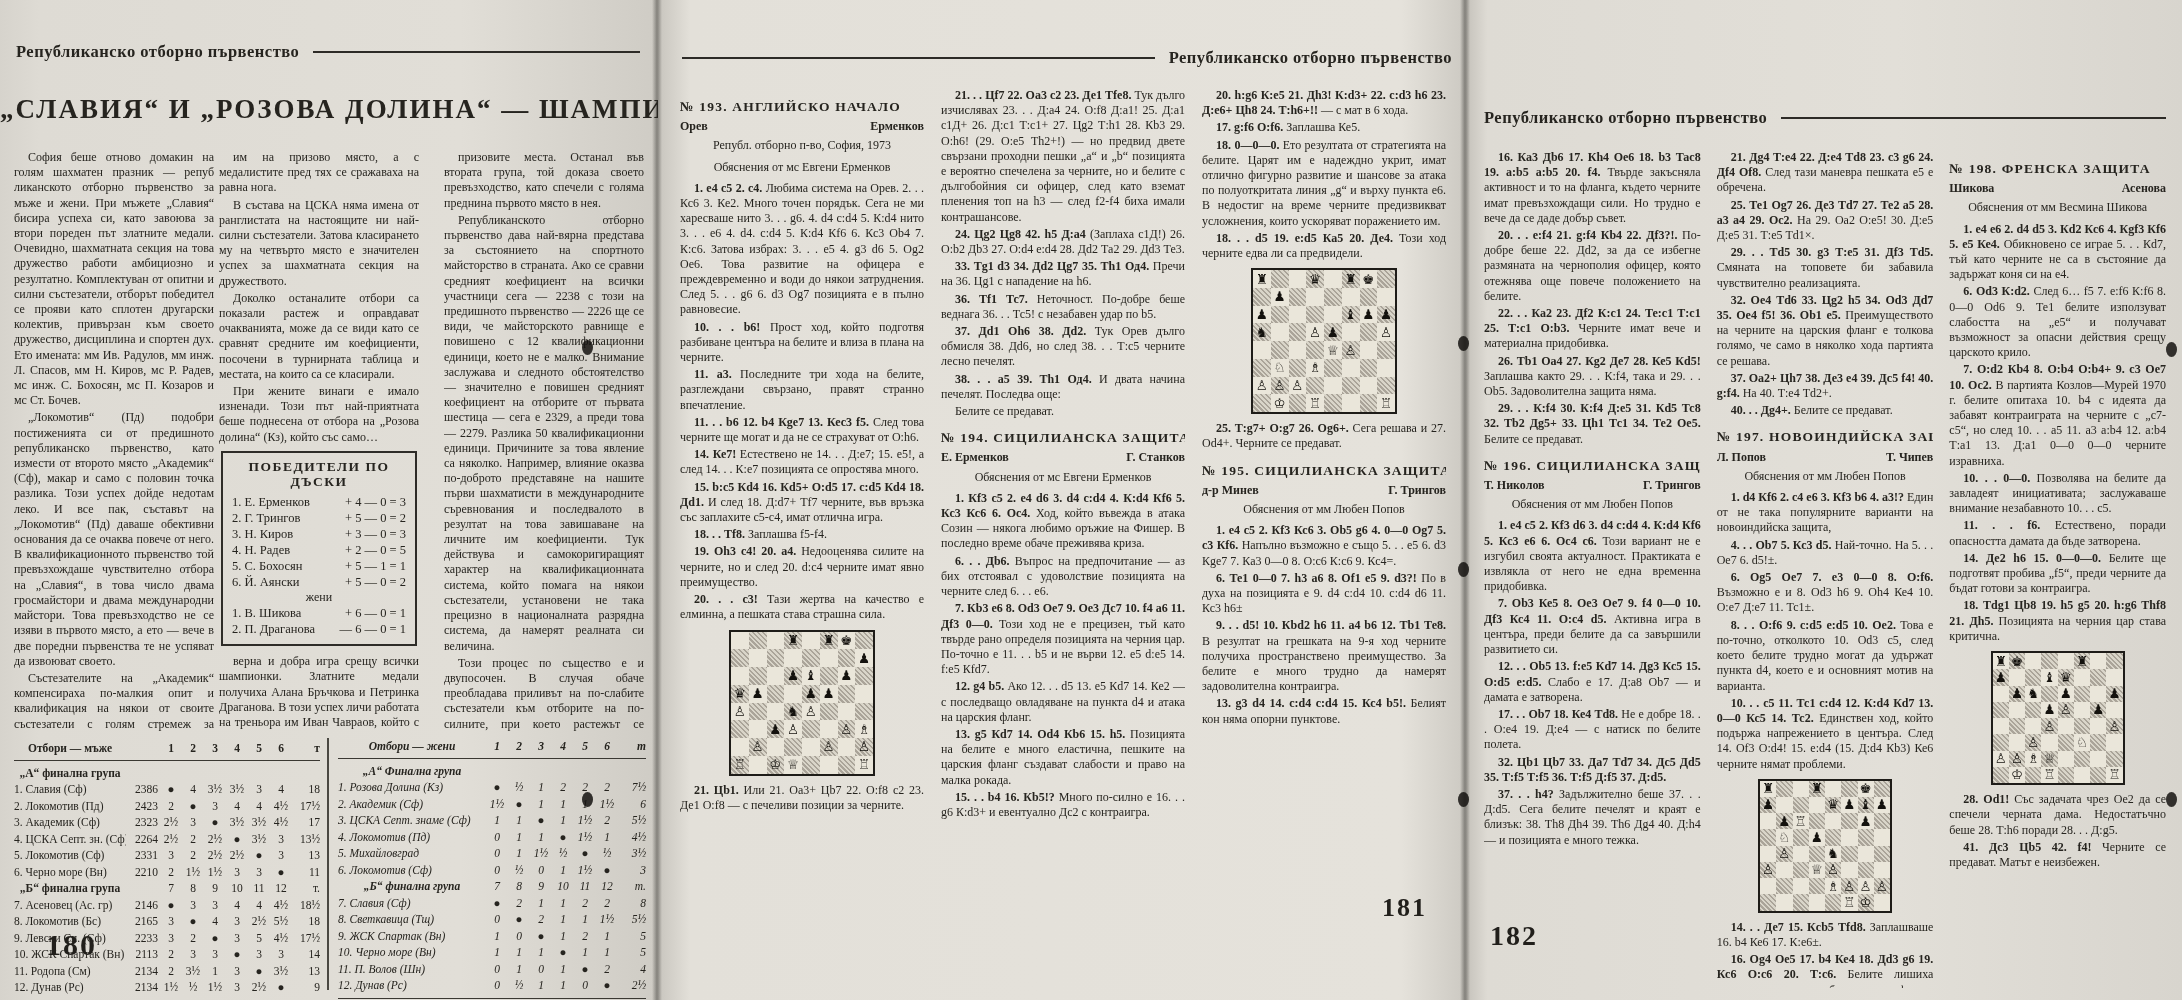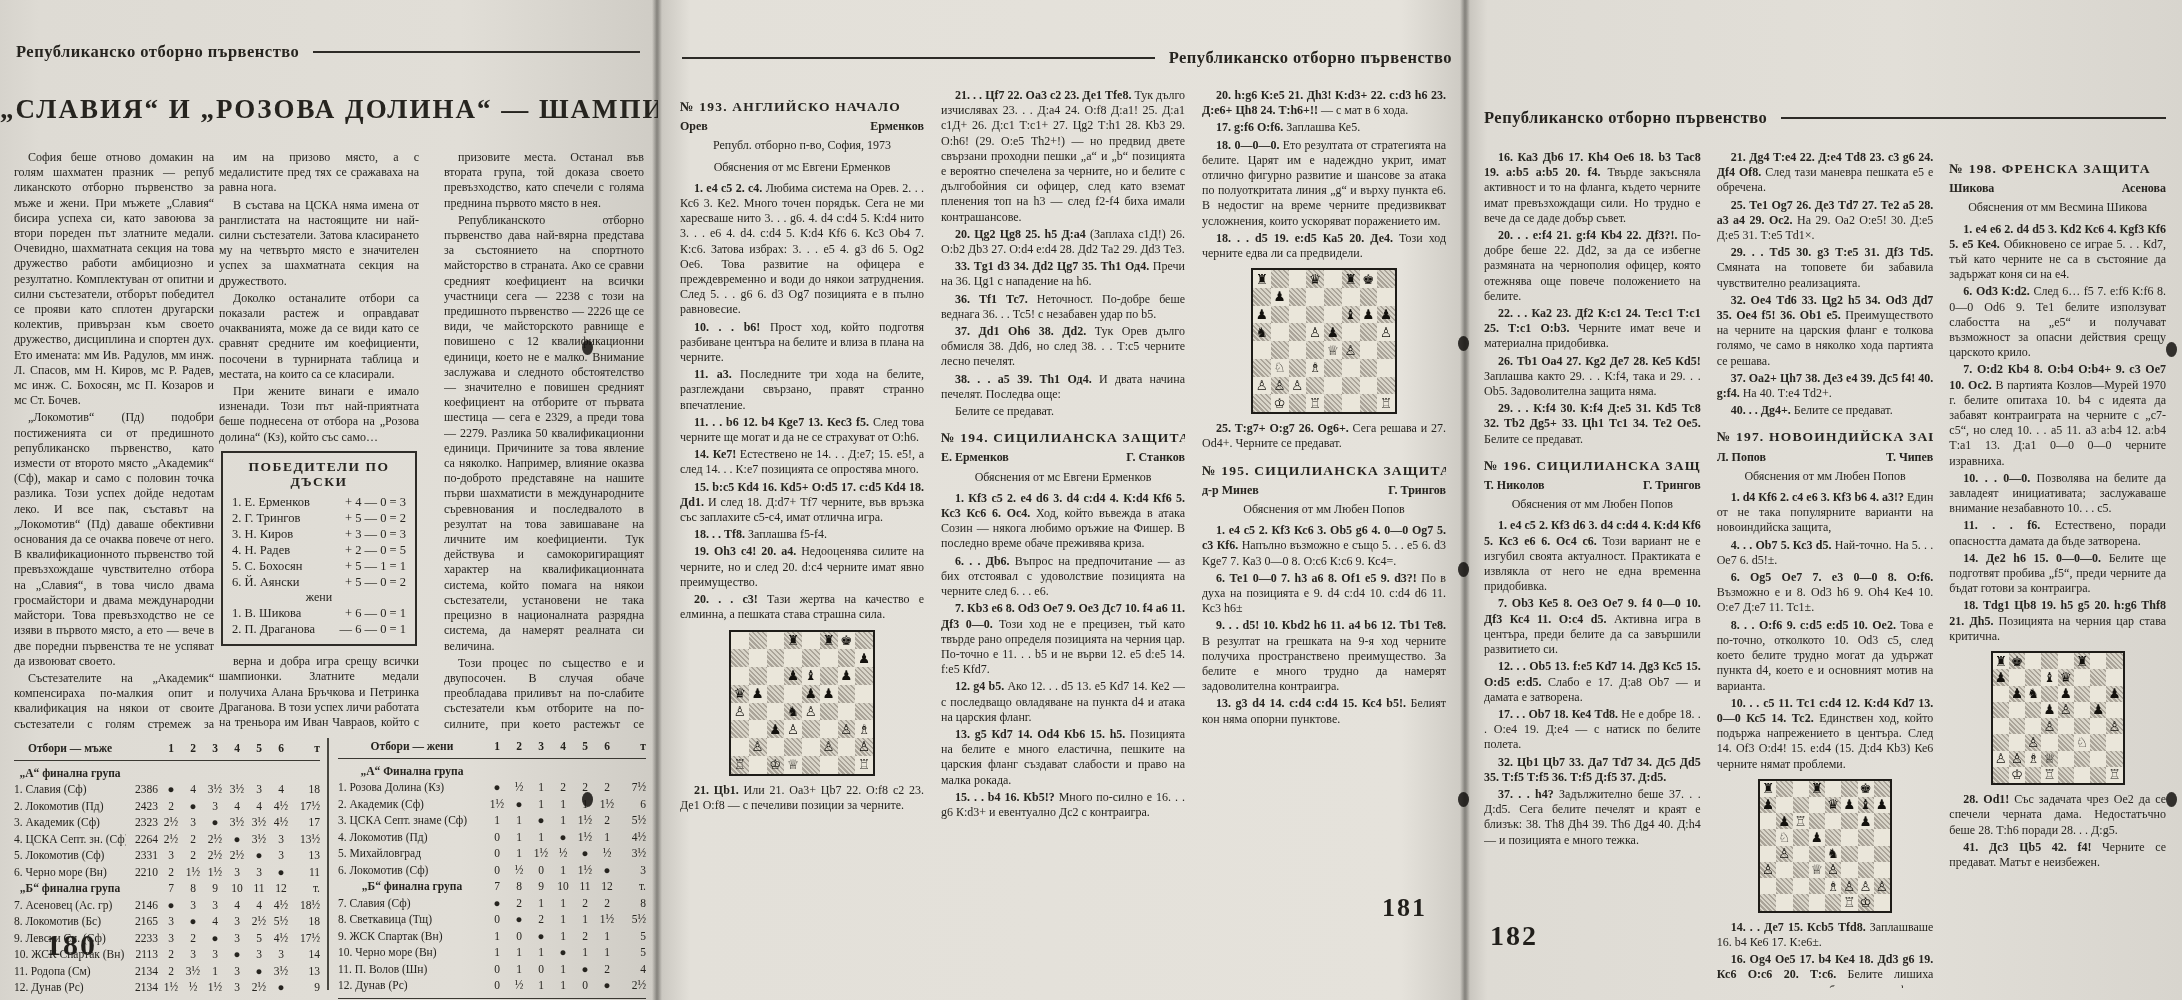--- a/index.html
+++ b/index.html
@@ -275,21 +275,21 @@
           <div class="tc">½</div>
           <div class="tc">1½</div>
           <div class="tc">3</div>
           <div class="tc">2½</div>
           <div class="tc">●</div>
           <div class="tt">9</div>
         </div>
         <div class="tbot"></div>
       </div>
     <div class="vline" style="left:327px;top:738px;height:252px;"></div>
-    <div class="rtable" id="women-table" style="left:338px;top:738px;width:308px;">
+    <div class="rtable" id="women-table" style="left:338px;top:738px;width:308px;font-style:italic;">
         <div class="trow thead">
           <div class="tname" style="text-align: center;">Отбори — жени</div>
           <div class="tc">1</div>
           <div class="tc">2</div>
           <div class="tc">3</div>
           <div class="tc">4</div>
           <div class="tc">5</div>
           <div class="tc">6</div>
           <div class="tt">т</div>
         </div>
@@ -526,21 +526,21 @@
               <div class="sq dark"></div>
               <div class="sq light"></div>
               <div class="sq dark"></div>
               <div class="sq light">♖</div>
             </div>
           </div>
           <div class="p"><span class="b">21. Цb1.</span> Или 21. Оа3+ Цb7 22. О:f8 с2 23. Де1 О:f8 — с печеливи позиции за черните.</div>
         </div>
       <div class="col" id="c181b" style="flex:1;">
           <div class="p"><span class="b">21. . . Цf7 22. Оа3 с2 23. Де1 Тfe8.</span> Тук дълго изчислявах 23. . . Д:а4 24. О:f8 Д:а1! 25. Д:а1 с1Д+ 26. Д:с1 Т:с1+ 27. Цg2 Т:h1 28. Кb3 29. О:h6! (29. О:е5 Тh2+!) — но предвид двете свързани проходни пешки „а“ и „b“ позицията е вероятно спечелена за черните, но и белите с дългобойния си офицер, след като вземат пленения топ на h3 — след f2-f4 биха имали контрашансове.</div>
-          <div class="p"><span class="b">20. Цg2 Цg8 25. h5 Д:а4</span> (Заплаха с1Д!) 26. О:b2 Дb3 27. О:d4 e:d4 28. Дd2 Та2 29. Дd3 Те3.</div>
+          <div class="p"><span class="b">24. Цg2 Цg8 42. h5 Д:а4</span> (Заплаха с1Д!) 26. О:b2 Дb3 27. О:d4 e:d4 28. Дd2 Та2 29. Дd3 Те3.</div>
           <div class="p"><span class="b">33. Тg1 d3 34. Дd2 Цg7 35. Тh1 Од4.</span> Пречи на 36. Цg1 с нападение на h6.</div>
           <div class="p"><span class="b">36. Тf1 Тс7.</span> Неточност. По-добре беше веднага 36. . . Тс5! с незабавен удар по b5.</div>
           <div class="p"><span class="b">37. Дd1 Оh6 38. Дd2.</span> Тук Орев дълго обмисля 38. Дd6, но след 38. . . Т:с5 черните лесно печелят.</div>
           <div class="p"><span class="b">38. . . а5 39. Тh1 Од4.</span> И двата начина печелят. Последва още:</div>
           <div class="p">Белите се предават.</div>
           <div class="gh">№ 194. СИЦИЛИАНСКА ЗАЩИТА</div>
           <div class="vs">
             <span>Е. Ерменков</span>
             <span>Г. Станков</span>
           </div>

